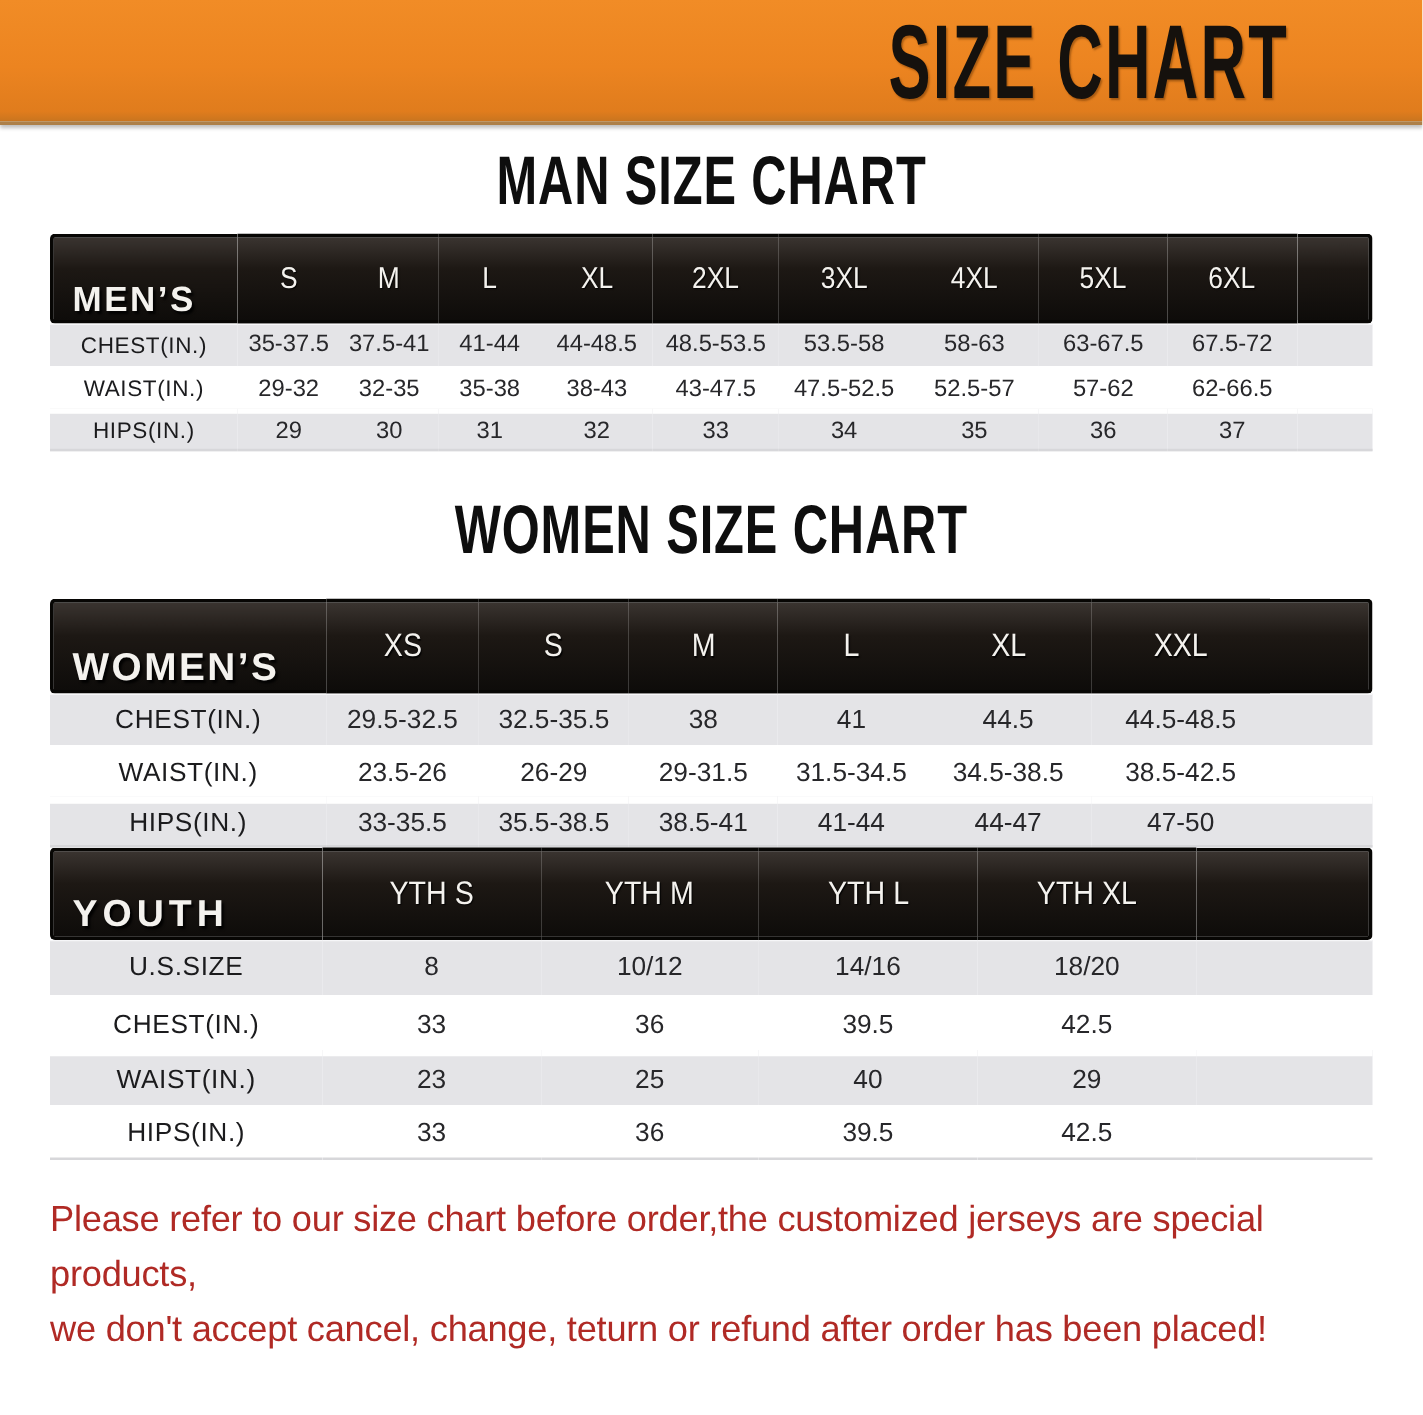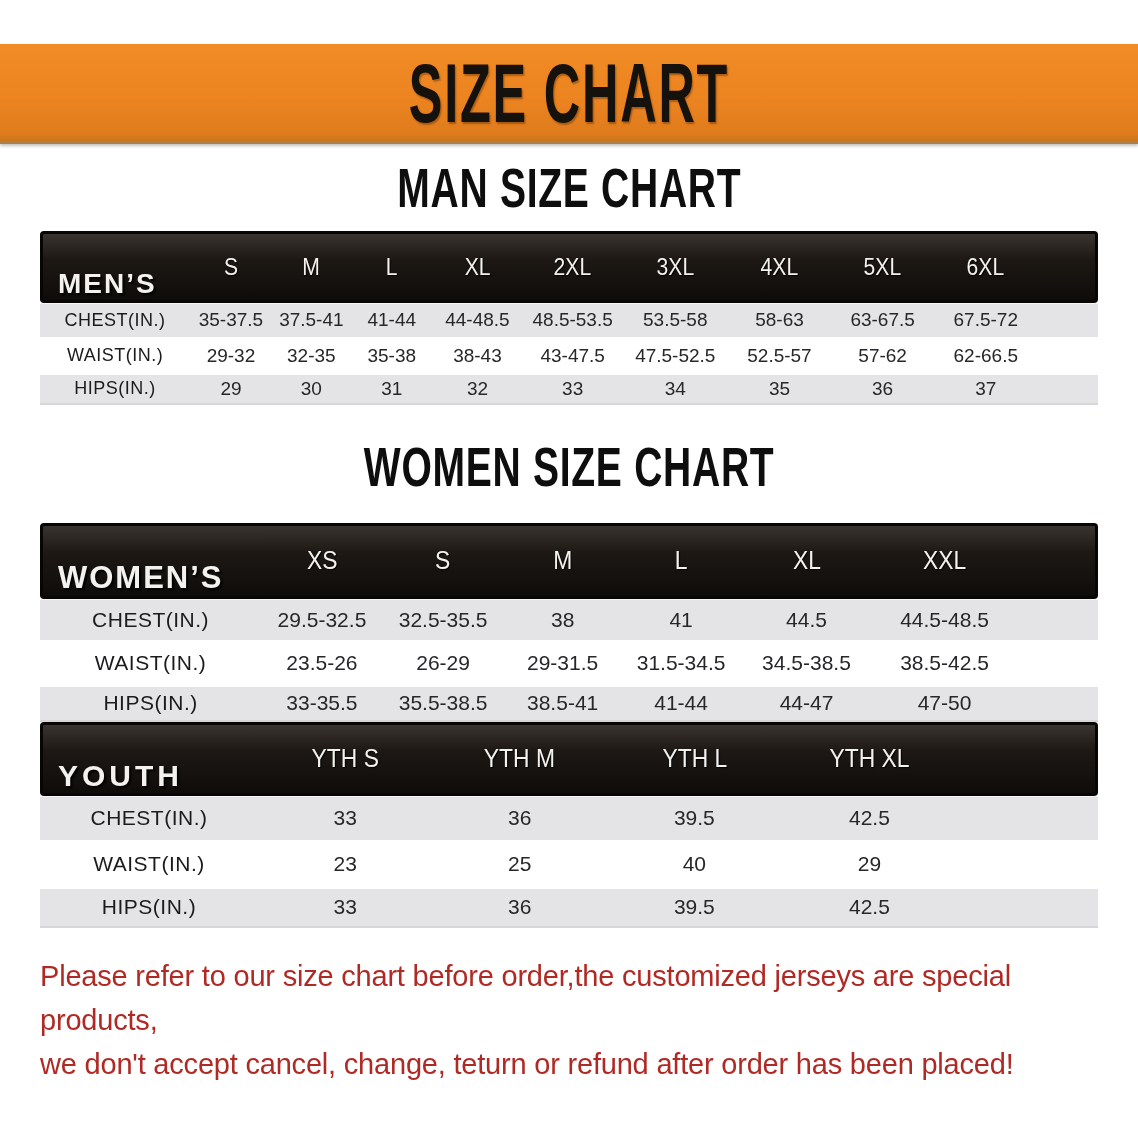--- a/index.html
+++ b/index.html
@@ -4,23 +4,22 @@
 <style>
   * { margin: 0; padding: 0; box-sizing: border-box; }
   html, body { width: 1138px; height: 1132px; overflow: hidden; background: #ffffff; }
   body { font-family: "Liberation Sans", sans-serif; }
 
   
   .banner {
     width: 1138px; height: 100px;
     background: linear-gradient(180deg, #f18c26 0%, #ec8420 55%, #e07c1d 92%, #c9751f 100%);
     border-bottom: 3px solid #ad8049;
-    display: flex; align-items: center; justify-content: center;
+    display: flex; align-items: center; justify-content: flex-end;
     box-shadow: 0 2px 3px rgba(0,0,0,0.25);
-    margin-top: 44px;
   }
   .banner-title {
     display: inline-block;
     font-size: 84px; font-weight: bold; line-height: 1;
     color: #15110d; letter-spacing: 3px; white-space: nowrap;
     transform: scaleX(0.60); transform-origin: center;
     text-shadow: 2px 2px 2px rgba(90,45,0,0.45);
   }
 
   
@@ -261,20 +260,28 @@
               <th><span class="group-label">YOUTH</span></th>
               <th><span class="size-head">YTH S</span></th>
               <th><span class="size-head">YTH M</span></th>
               <th><span class="size-head">YTH L</span></th>
               <th><span class="size-head">YTH XL</span></th>
               <th class="filler"></th>
             </tr>
           </thead>
           <tbody>
             <tr>
+              <td class="row-label">U.S.SIZE</td>
+              <td class="value-cell">8</td>
+              <td class="value-cell">10/12</td>
+              <td class="value-cell">14/16</td>
+              <td class="value-cell">18/20</td>
+              <td class="filler"></td>
+            </tr>
+            <tr>
               <td class="row-label">CHEST(IN.)</td>
               <td class="value-cell">33</td>
               <td class="value-cell">36</td>
               <td class="value-cell">39.5</td>
               <td class="value-cell">42.5</td>
               <td class="filler"></td>
             </tr>
             <tr>
               <td class="row-label">WAIST(IN.)</td>
               <td class="value-cell">23</td>

